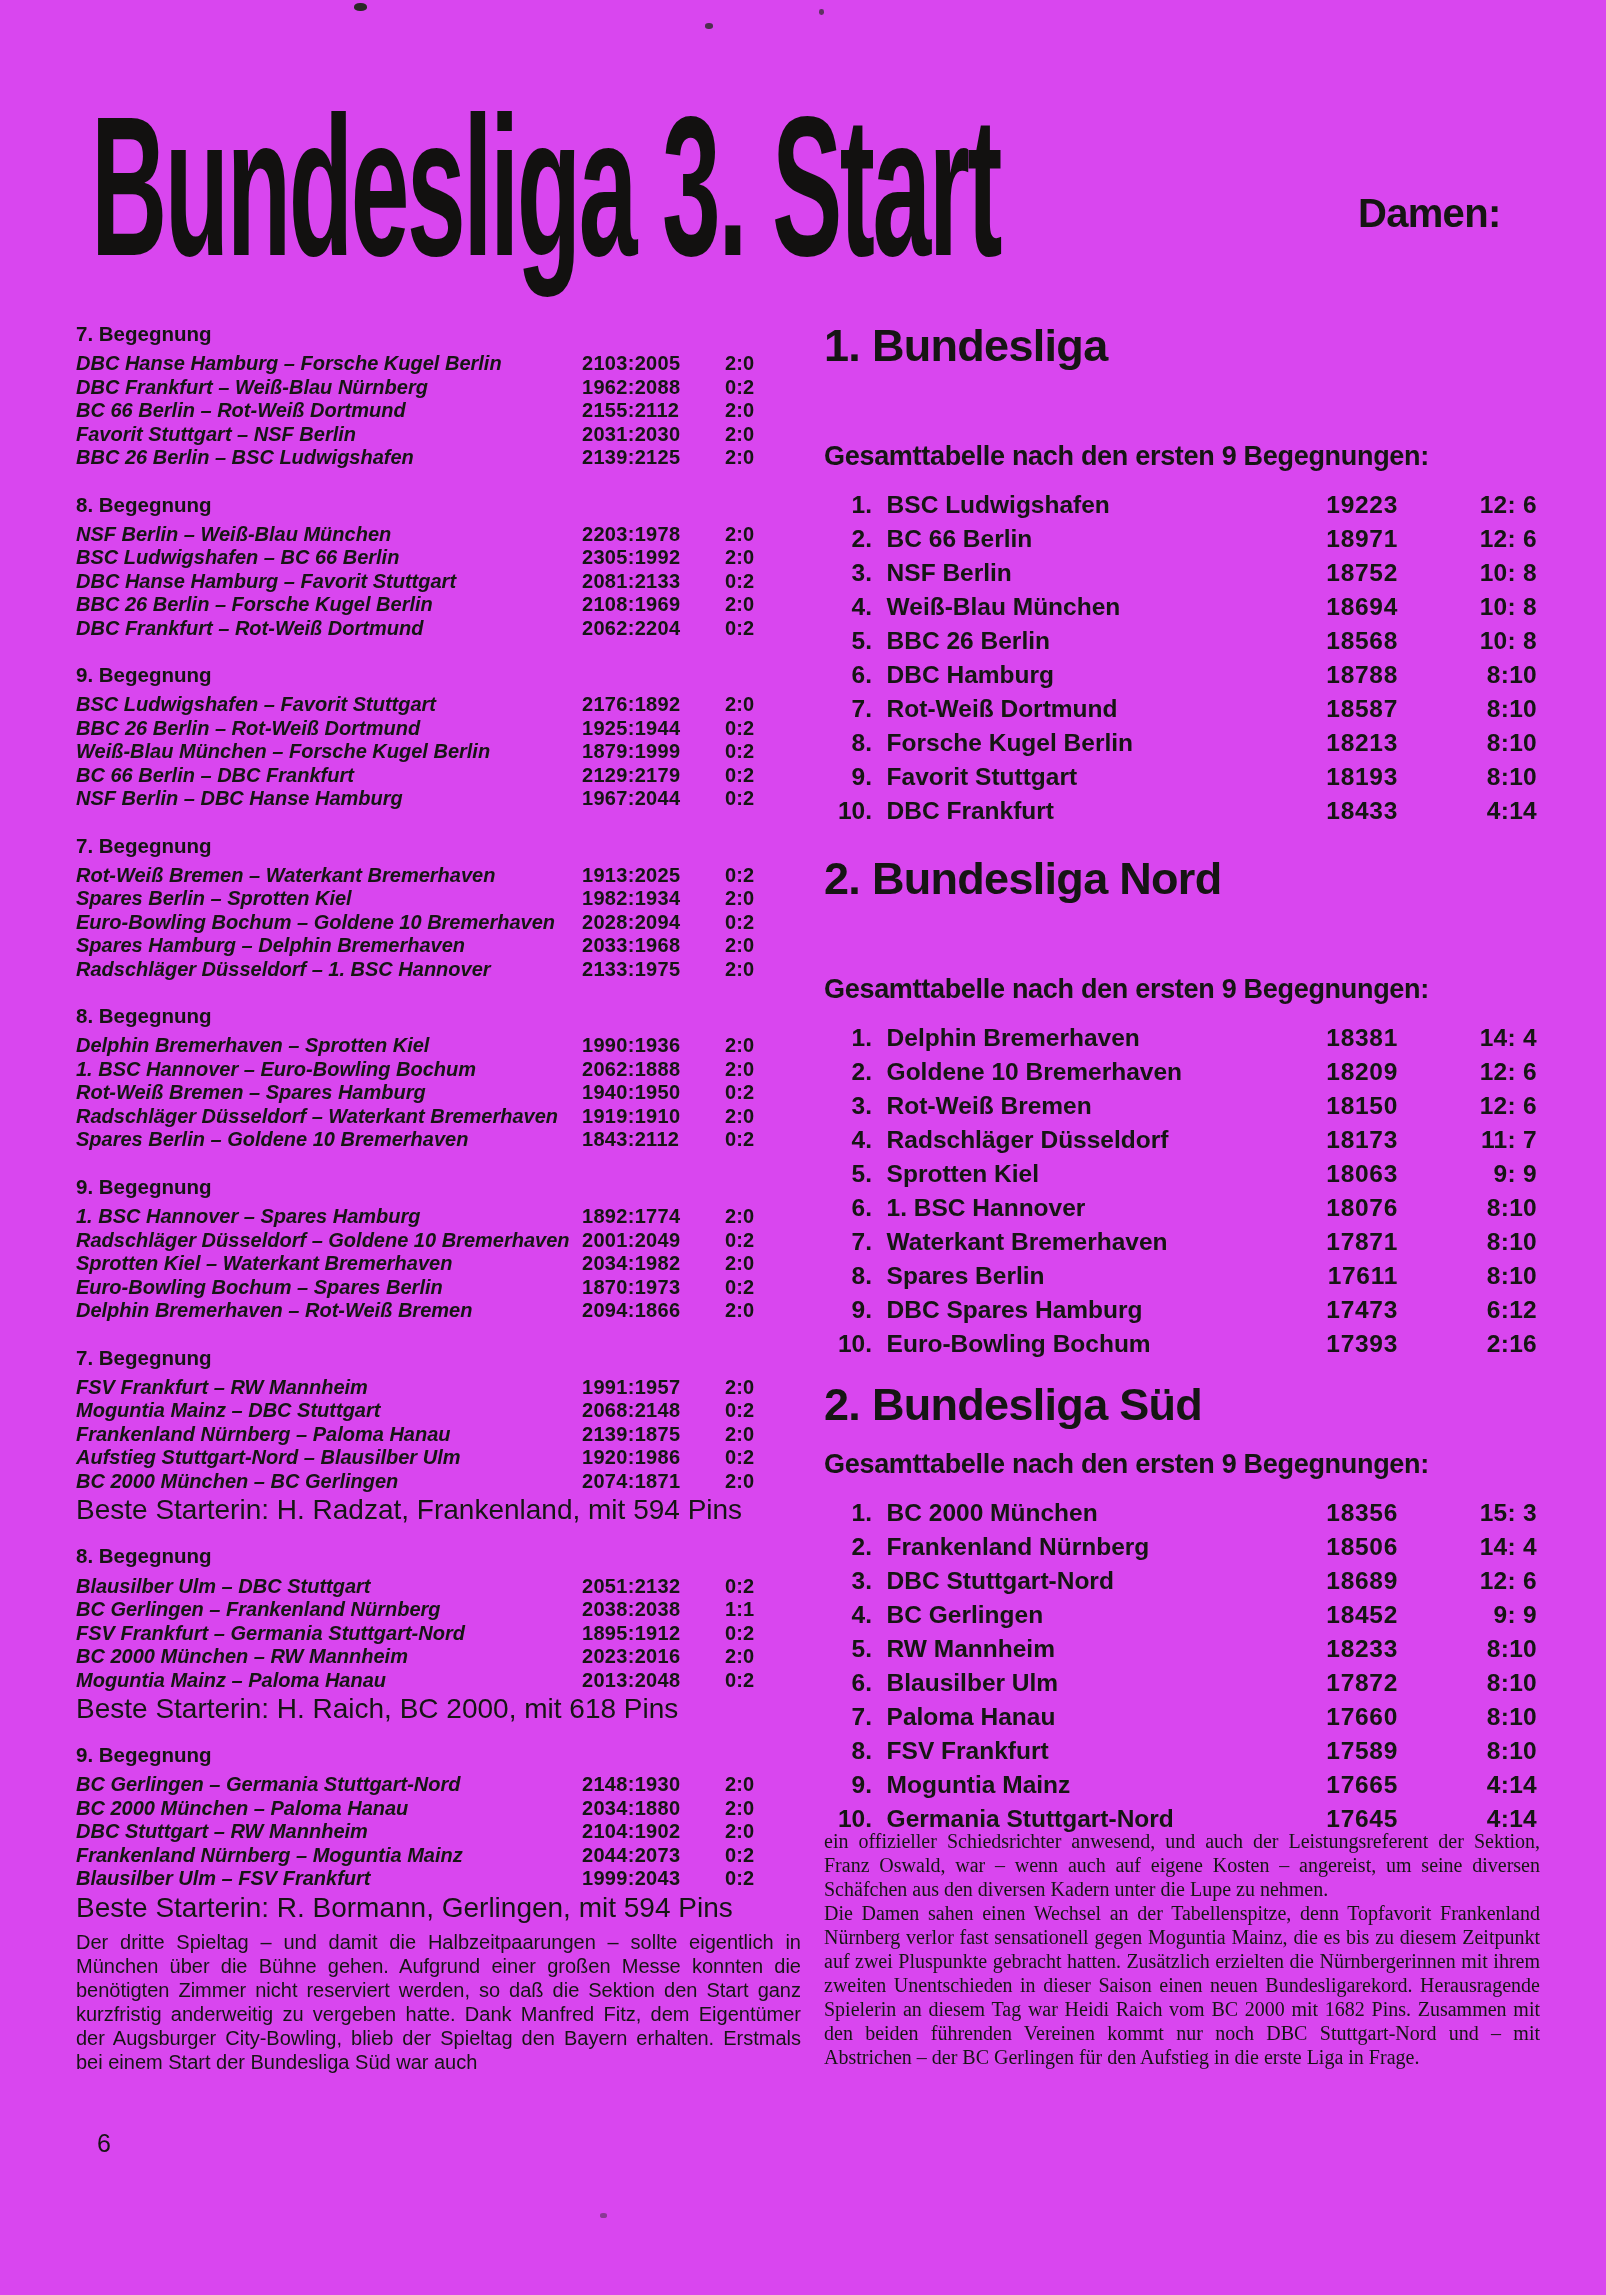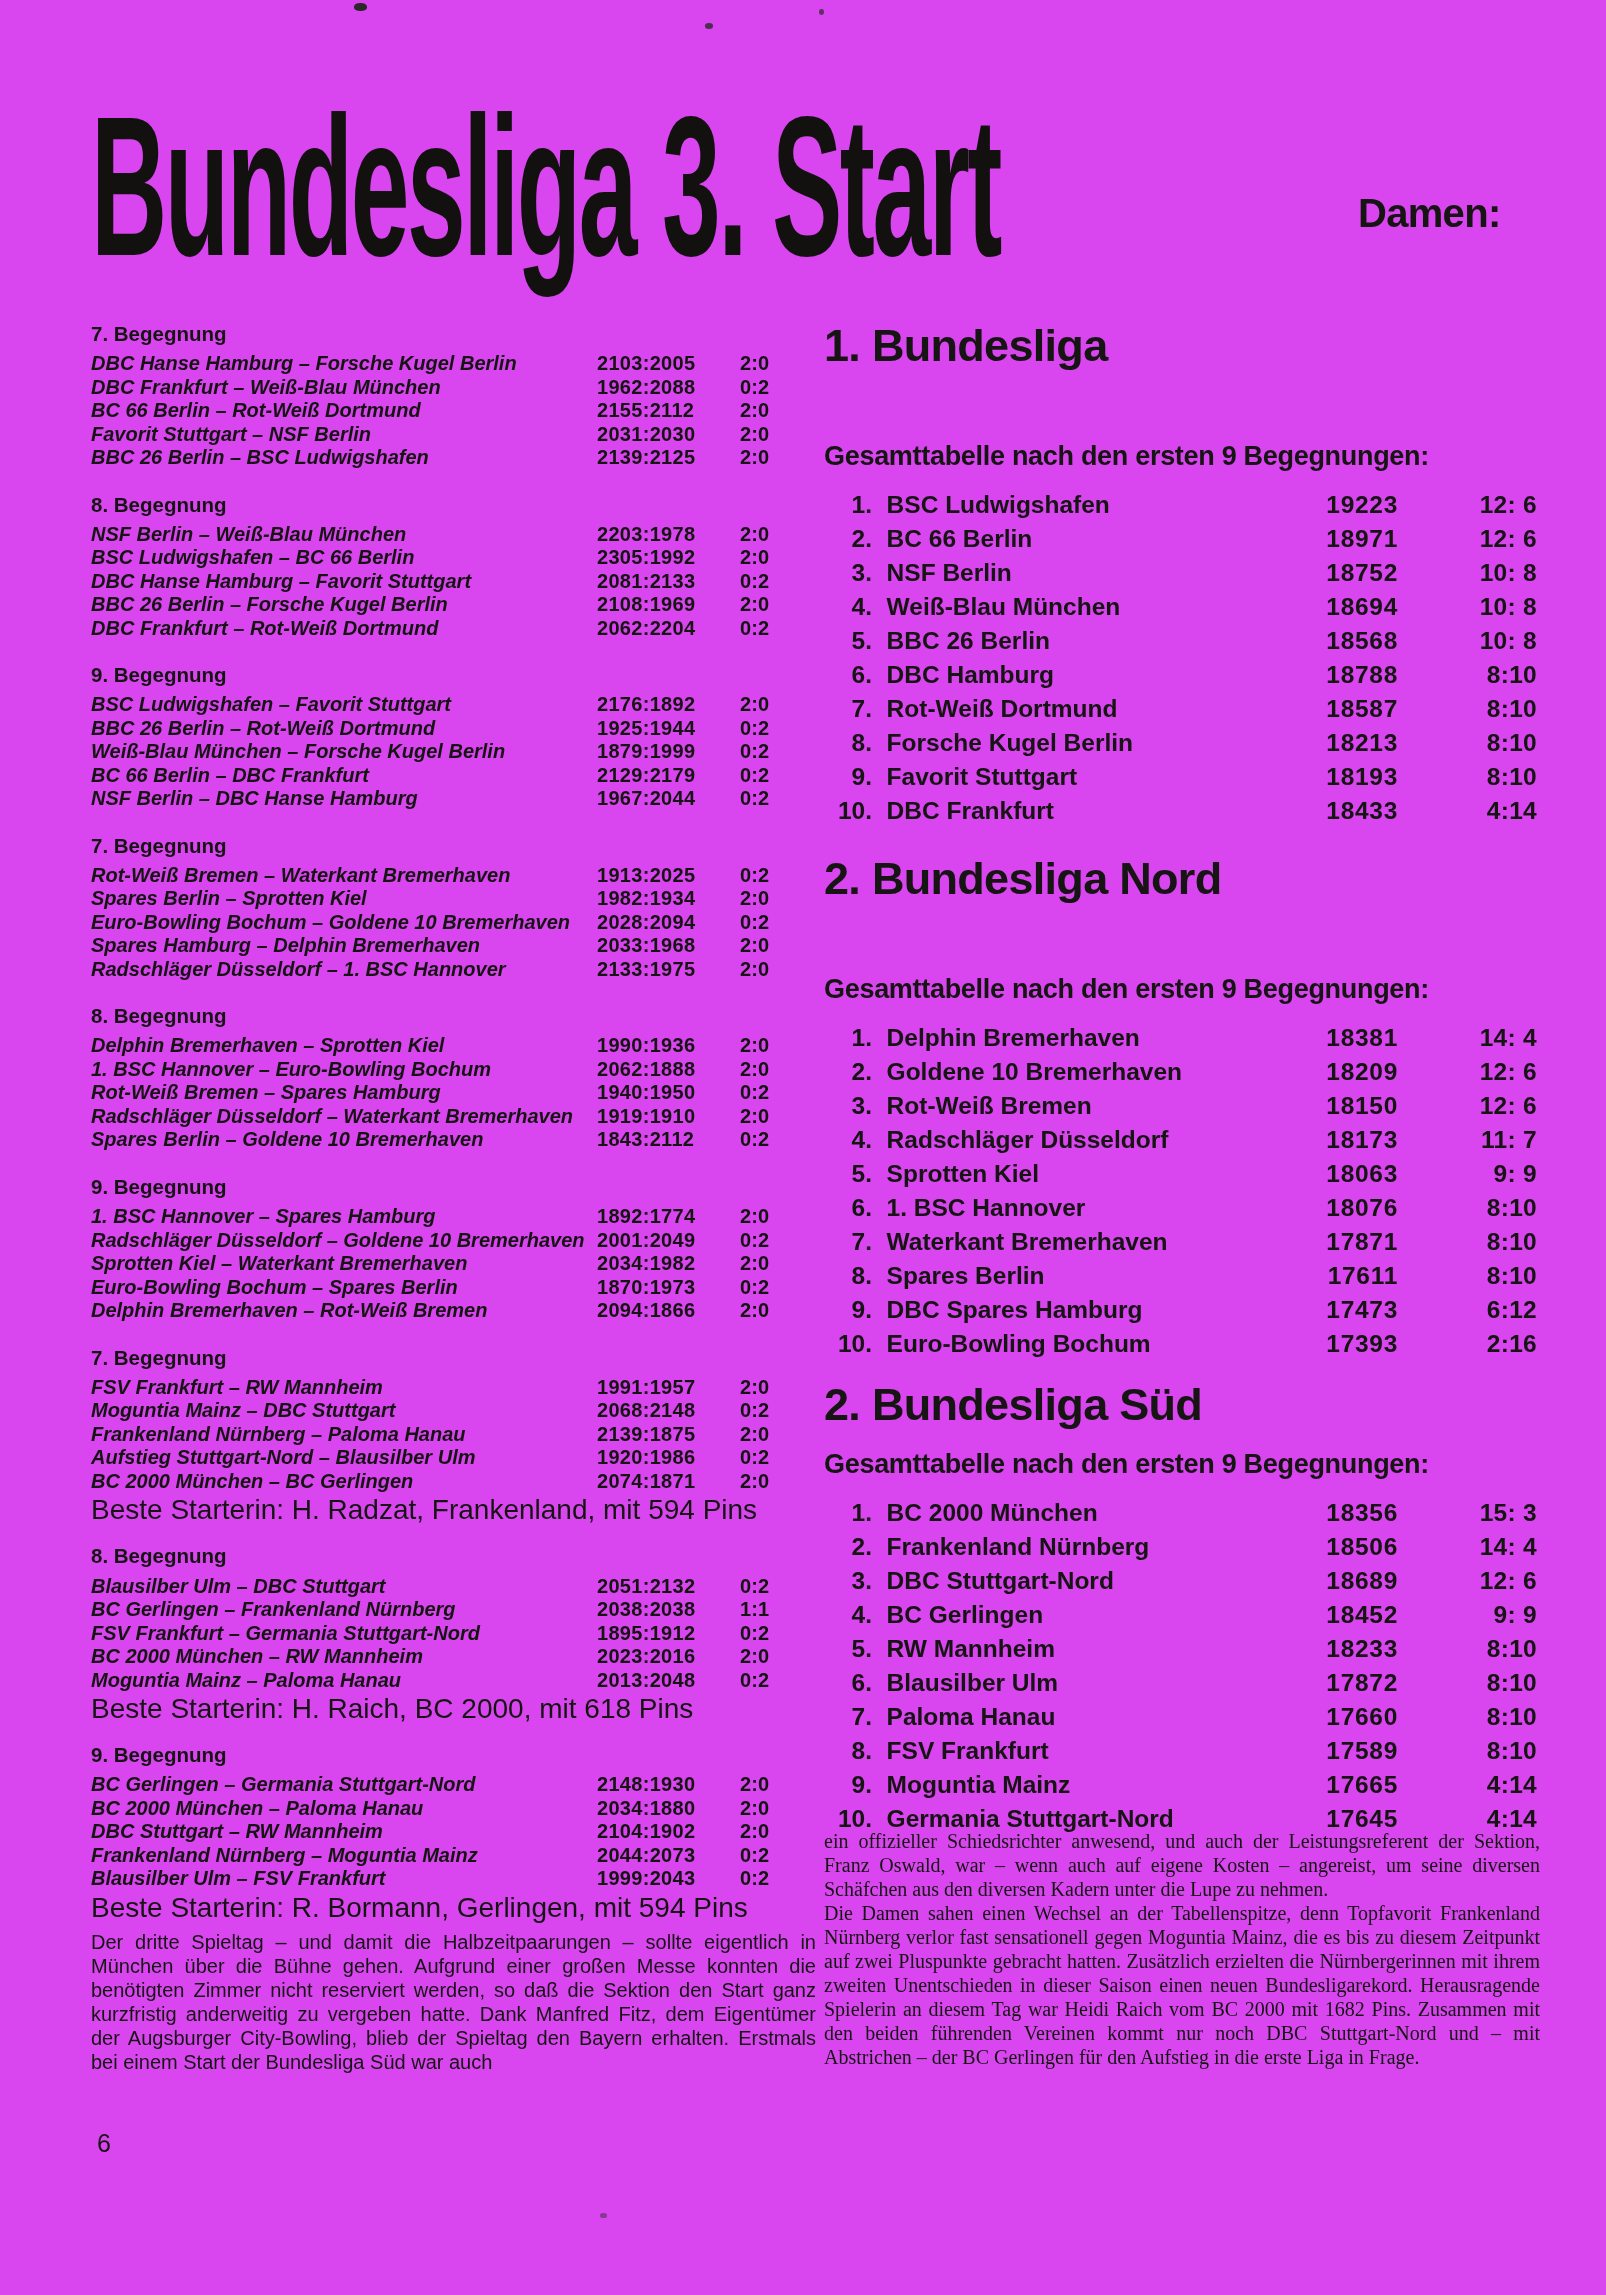--- a/index.html
+++ b/index.html
@@ -18,21 +18,21 @@
     font-size:199px;font-weight:700;line-height:1;
     letter-spacing:-4.6px;white-space:nowrap;
     transform:scaleX(0.53);transform-origin:left top;
     color:#121110;
   }
   .subtitle{
     position:absolute;left:1358px;top:191px;
     font-size:40px;font-weight:700;letter-spacing:-0.7px;
   }
   
-  .col-left{position:absolute;left:91px;top:323px;width:725px;}
+  .col-left{position:absolute;left:76px;top:323px;width:725px;}
   .section{margin-bottom:24px;}
   .section:nth-of-type(4){margin-top:22.5px;}
   .section:nth-of-type(7){margin-top:18.5px;}
   .sec-heading{font-size:20.5px;font-weight:700;line-height:22.5px;margin-bottom:6.6px;}
   .match-row{
     display:grid;grid-template-columns:506px 126px 46px;
     width:678px;font-size:20px;font-weight:700;line-height:23.5px;
   }
   .match-row .pair{text-align:left;font-style:italic;}
   .match-row .score{text-align:left;letter-spacing:0.3px;}
@@ -94,21 +94,21 @@
           <div class="sec-heading">7. Begegnung</div>
           <div>
 
               <div class="match-row">
                 <span class="pair">DBC Hanse Hamburg – Forsche Kugel Berlin</span>
                 <span class="score">2103:2005</span>
                 <span class="res">2:0</span>
               </div>
 
               <div class="match-row">
-                <span class="pair">DBC Frankfurt – Weiß-Blau München</span>
+                <span class="pair">DBC Frankfurt – Weiß-Blau Nürnberg</span>
                 <span class="score">1962:2088</span>
                 <span class="res">0:2</span>
               </div>
 
               <div class="match-row">
                 <span class="pair">BC 66 Berlin – Rot-Weiß Dortmund</span>
                 <span class="score">2155:2112</span>
                 <span class="res">2:0</span>
               </div>
 

